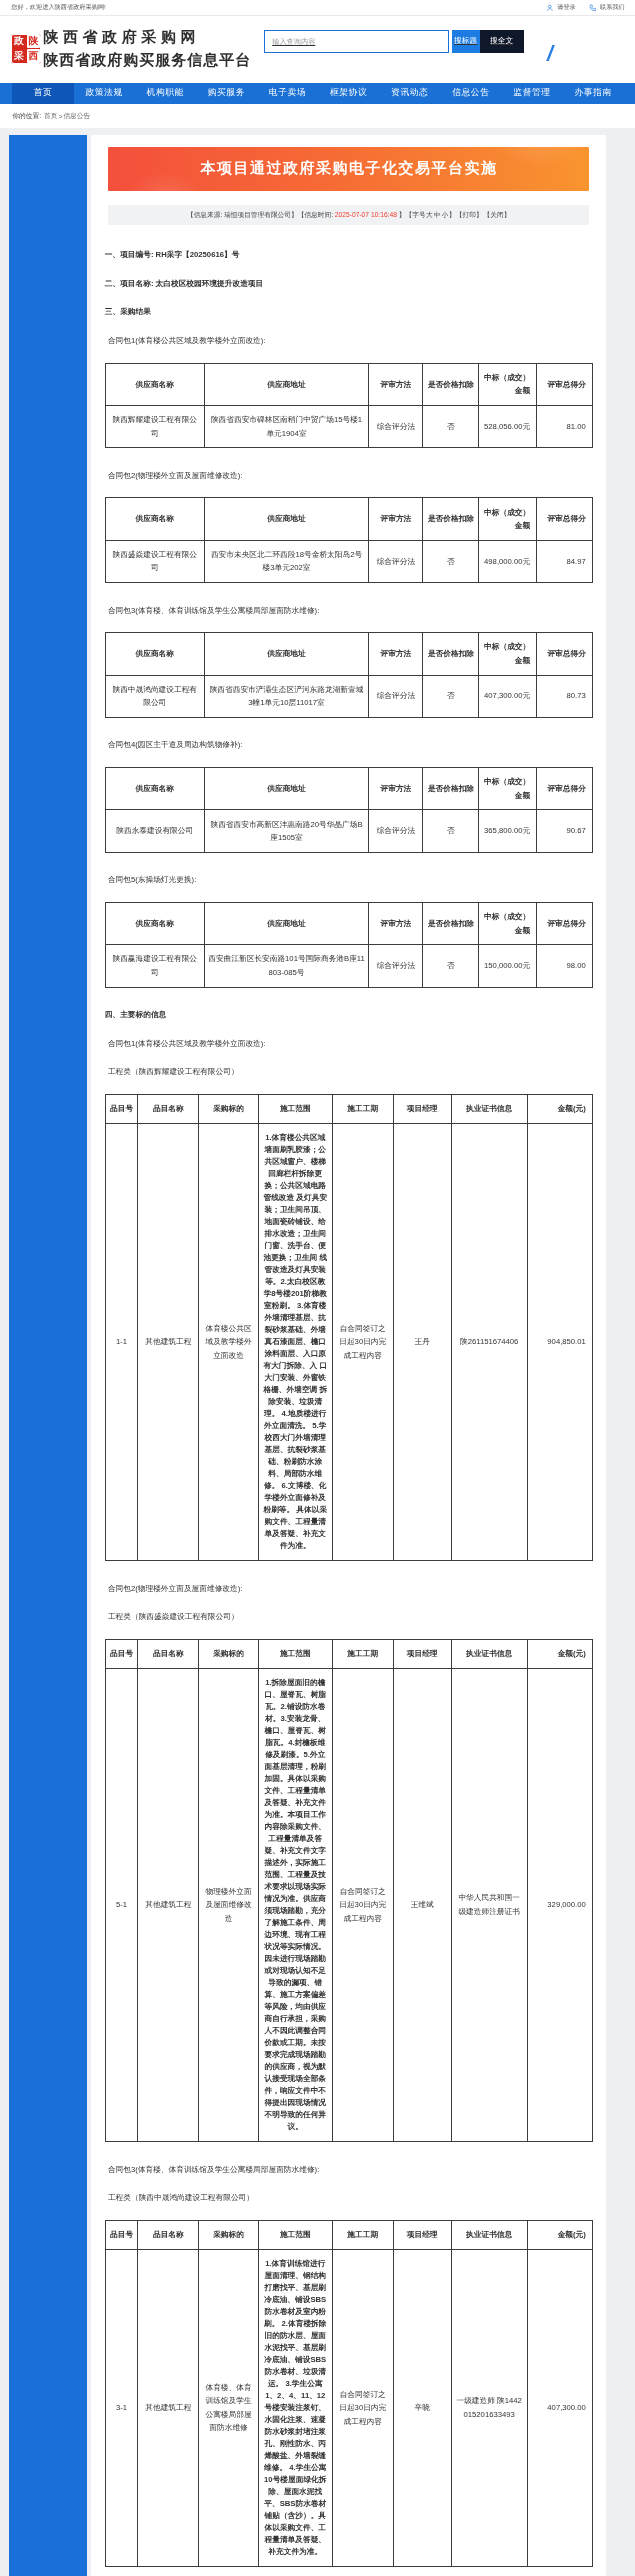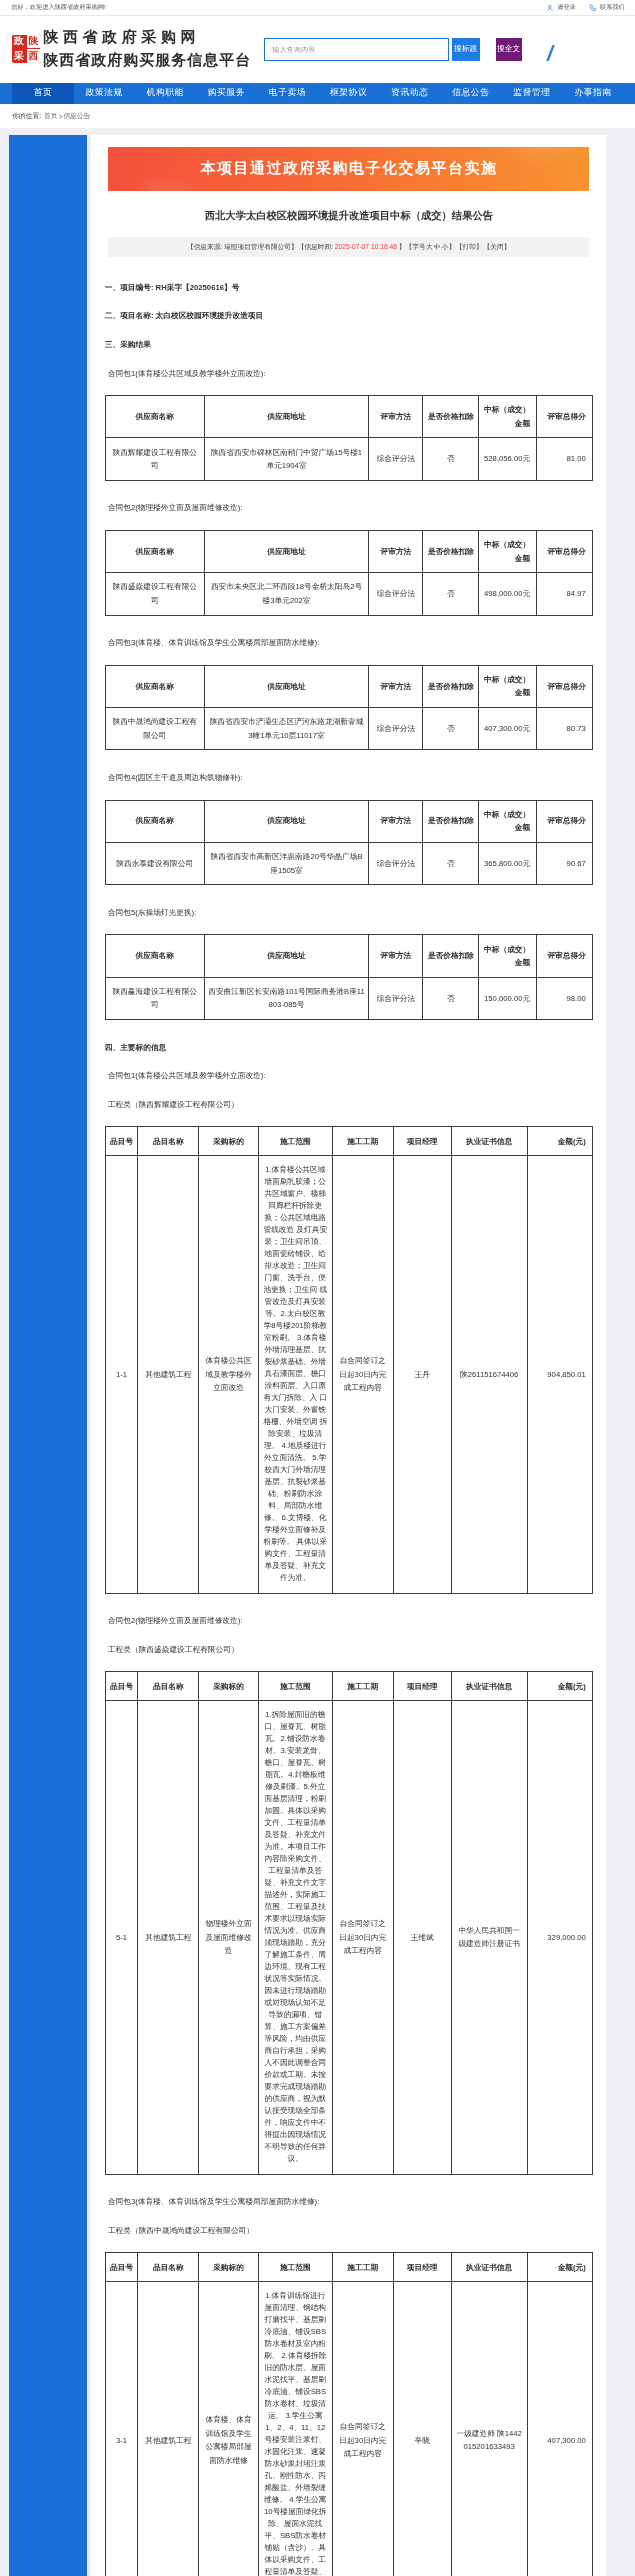--- a/index.html
+++ b/index.html
@@ -15,26 +15,26 @@
   
   .header { background:#fff; height:67px; position:relative; }
   .header-inner { display:flex; align-items:center; height:100%; padding:0 11.3px; position:relative; }
   .logo-seal { width:30px; height:30px; background:#d5281e; border-radius:3.1px; display:grid; grid-template-columns:13.4px 13.4px; grid-template-rows:13.4px 13.4px; gap:1px; padding:1px; box-shadow:inset 0 0 0 1px #fff; }
   .logo-seal span { display:flex; align-items:center; justify-content:center; font-size:9.8px; font-weight:bold; }
   .logo-seal .w { color:#fff; }
   .logo-seal .r { background:#fff; color:#d5281e; border-radius:1px; }
   .logo-text { margin-left:2px; }
   .site-name { font-size:15px; font-weight:bold; letter-spacing:4.6px; color:#2f2f2f; }
   .site-sub { font-size:15px; font-weight:bold; letter-spacing:1px; color:#2f2f2f; margin-top:4.1px; }
-  .search { position:absolute; left:264px; top:22px; display:flex; }
+  .search { position:absolute; left:264px; top:14px; display:flex;text-decoration:underline; }
   .search input { width:185px; height:23px; border:1px solid #1b6fd8; padding:0 7.2px; font-size:7.2px; color:#333; outline:none; }
   .search input::placeholder { color:#999; }
   .search button { height:23px; border:none; color:#fff; font-size:7.7px; cursor:pointer; }
   .btn-title { width:28px; background:#1d7ce2; margin-left:2.6px; }
-  .btn-full  { width:26px; background:#701a75; margin-left:16px; }
+  .btn-full  { width:44px; background:#0f172a; margin-left:0; }
   .decor-slash { position:absolute; left:547px; top:25px; font-size:21.6px; font-style:italic; font-weight:bold; color:#2a7fe0; }
 
   
   .nav { background:#1b70d5; height:21.6px; display:flex; padding:0 12.4px; }
   .nav-item { flex:1; display:flex; align-items:center; justify-content:center; color:#fff; font-size:8.8px; text-decoration:none; cursor:pointer; letter-spacing:0.5px; }
   .nav-item.active { background:#0e57b8; }
 
   
   .breadcrumb { background:#fff; height:24px; display:flex; align-items:center; padding:0 12.4px; font-size:6.7px; color:#666; }
   .breadcrumb .bc-label { color:#333; margin-right:3.1px; }
@@ -60,21 +60,21 @@
   
   .doc { padding:8.2px 13.4px 0; font-size:7.7px; color:#333; }
   .doc p { margin:15.5px 0; line-height:1.7; }
   .sec-heading { font-weight:bold; }
   .pkg-label { margin-left:3.1px !important; }
 
   table { width:100%; border-collapse:collapse; margin:13.4px 0 20.6px; table-layout:fixed; }
   th,td { border:0.5px solid #3c3c3c; text-align:center; vertical-align:middle; padding:7.2px 3.1px; font-size:7.7px; line-height:1.75; word-break:break-all; }
   th { font-weight:bold; }
   td.num, th.num { text-align:right; padding-right:6.2px; }
-  td.scope { line-height:12px; padding:8.2px 4.1px; }
+  td.scope { line-height:12px; padding:8.2px 4.1px;font-weight:bold; }
 
   .result-table th:nth-child(1){width:20.3%} .result-table th:nth-child(2){width:33.8%}
   .result-table th:nth-child(3){width:11.1%} .result-table th:nth-child(4){width:11.5%}
   .result-table th:nth-child(5){width:11.9%} .result-table th:nth-child(6){width:11.4%}
 
   .detail-table th:nth-child(1){width:6.7%}  .detail-table th:nth-child(2){width:12.5%}
   .detail-table th:nth-child(3){width:12.2%} .detail-table th:nth-child(4){width:15.2%}
   .detail-table th:nth-child(5){width:12.5%} .detail-table th:nth-child(6){width:11.9%}
   .detail-table th:nth-child(7){width:15.6%} .detail-table th:nth-child(8){width:13.4%}
 </style>
@@ -144,21 +144,20 @@
   <span class="bc-label">你的位置:</span>
   <a>首页</a>
   <span style="margin:0 1px">&gt;</span>
   <a>信息公告</a>
 </div>
 
 <div class="page">
   <aside class="side-rail"></aside>
   <div class="card">
     <div class="banner">本项目通过政府采购电子化交易平台实施</div>
-    <h1 class="doc-title">西北大学太白校区校园环境提升改造项目中标（成交）结果公告</h1>
     <div class="meta-bar" id="meta-bar"><span>【信息来源: 瑞恒项目管理有限公司】</span><span>【信息时间: <span class="red">2025-07-07 10:16:48</span> 】</span><span>【字号<a class="meta-link">大</a><a class="meta-link">中</a><a class="meta-link">小</a>】</span><a class="meta-link">【打印】</a><a class="meta-link">【关闭】</a></div>
     <div class="doc" id="doc-root">
         <p class="sec-heading">一、项目编号: RH采字【20250616】号</p>
         <p class="sec-heading">二、项目名称: 太白校区校园环境提升改造项目</p>
         <p class="sec-heading">三、采购结果</p>
         <p class="pkg-label">合同包1(体育楼公共区域及教学楼外立面改造):</p>
         <table class="result-table">
           <thead>
             <tr>
               <th>供应商名称</th>

